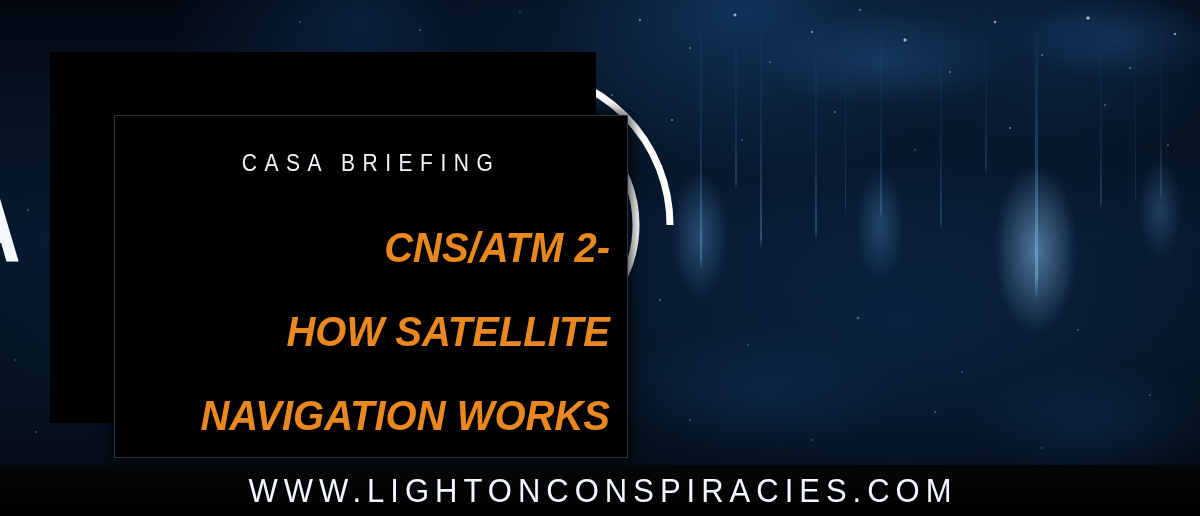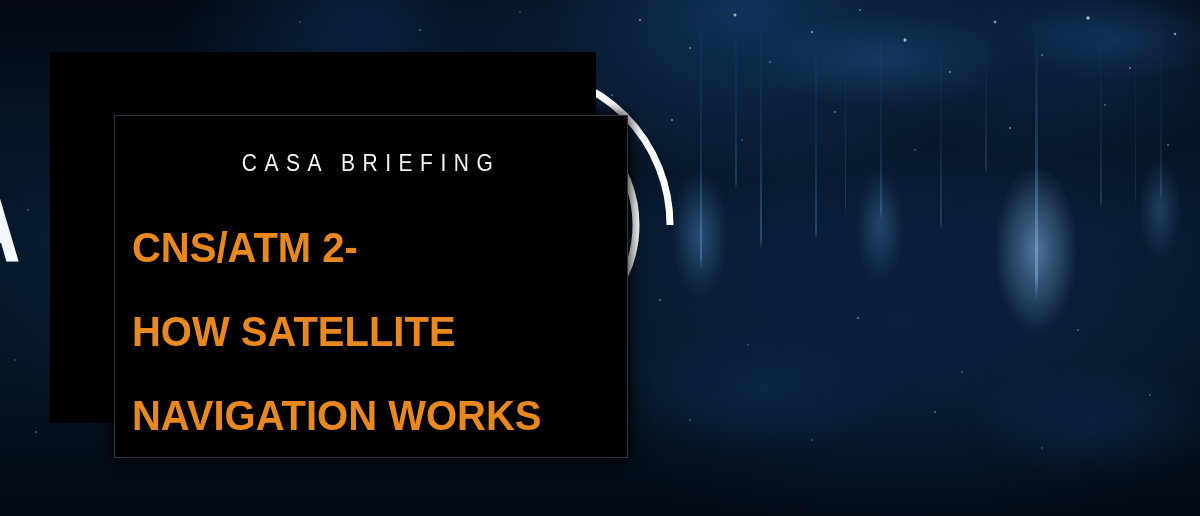--- a/index.html
+++ b/index.html
@@ -238,21 +238,22 @@
     font-size: 21px;
     letter-spacing: 7.5px;
     color: #f2f6fa;
     text-transform: uppercase;
     transform: scaleY(1.12);
     white-space: nowrap;
   }
   .headline {
     margin-top: 30px;
     width: 100%;
-    text-align: left;
+    text-align: right;
+    font-style: italic;
   }
   .headline-line {
     font-family: "Liberation Sans Narrow", "Liberation Sans", sans-serif;
     font-weight: 700;
     font-size: 43px;
     line-height: 84px;
     letter-spacing: 0px;
     color: #e8881e;
     text-transform: uppercase;
     transform: scaleX(0.93);
@@ -328,14 +329,17 @@
         <div class="eyebrow">CASA BRIEFING</div>
         <div class="headline">
           <div class="headline-line">CNS/ATM 2-</div>
           <div class="headline-line">HOW SATELLITE</div>
           <div class="headline-line">NAVIGATION WORKS</div>
         </div>
       </div>
     </div>
   </div>
 
+  <div class="url-band">
+    <div class="url-text">WWW.LIGHTONCONSPIRACIES.COM</div>
+  </div>
 
 </div>
 
 </body></html>

